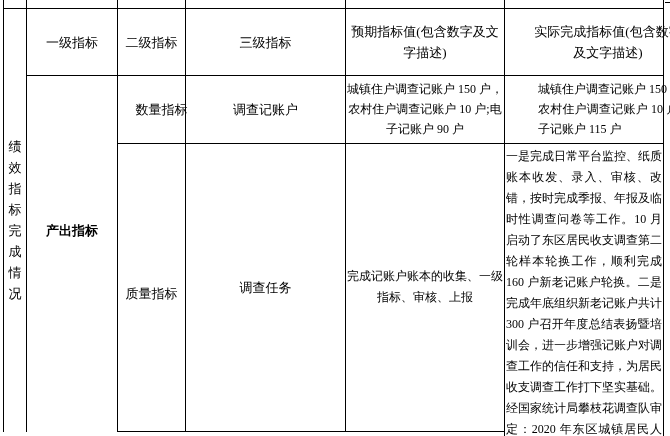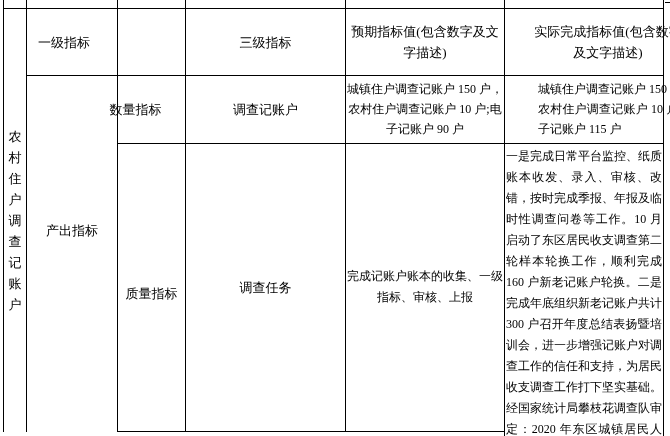--- a/index.html
+++ b/index.html
@@ -43,41 +43,44 @@
   <div class="ln" style="left:504px;top:0;width:1px;height:436px;"></div>
   <div class="ln" style="left:663px;top:0;width:1px;height:436px;"></div>
 
   <div class="ln" style="left:3px;top:8px;width:661px;height:1px;"></div>
   <div class="ln" style="left:26px;top:75px;width:638px;height:1px;"></div>
   <div class="ln" style="left:117px;top:143px;width:547px;height:1px;"></div>
   <div class="ln" style="left:117px;top:431px;width:388px;height:1px;"></div>
   <div class="ln" style="left:665px;top:2px;width:5px;height:1px;"></div>
 
   <div class="cell vertical" style="left:4px;top:8px;width:22px;height:424px;">
-    <div class="inner">农村住户调查记账户</div>
+    <div class="inner">绩效指标完成情况</div>
   </div>
 
-  <div class="cell" style="left:19px;top:9px;width:90px;height:66px;">
+  <div class="cell" style="left:27px;top:9px;width:90px;height:66px;">
     <div class="inner">一级指标</div>
+  </div>
+  <div class="cell" style="left:118px;top:9px;width:67px;height:66px;">
+    <div class="inner">二级指标</div>
   </div>
   <div class="cell" style="left:347px;top:9px;width:156px;height:66px;">
     <div class="inner">预期指标值(包含数字及文字描述)</div>
   </div>
   <div class="cell" style="left:186px;top:9px;width:159px;height:66px;">
     <div class="inner">三级指标</div>
   </div>
   <div class="cell" style="left:506px;top:9px;width:156px;height:66px;margin-left:24px;">
     <div class="inner">实际完成指标值(包含数字及文字描述)</div>
   </div>
 
-  <div class="cell" style="left:27px;top:75px;width:90px;height:310px;">
+  <div class="cell" style="left:27px;top:75px;width:90px;height:310px;font-weight:bold;">
     <div class="inner">产出指标</div>
   </div>
 
-  <div class="cell" style="left:102px;top:75px;width:67px;height:68px;align-items:center;">
+  <div class="cell" style="left:128px;top:75px;width:67px;height:68px;align-items:center;">
     <div class="inner">数量指标</div>
   </div>
   <div class="cell" style="left:186px;top:75px;width:159px;height:68px;">
     <div class="inner">调查记账户</div>
   </div>
   <div class="cell small" style="left:347px;top:75px;width:156px;height:68px;line-height:20px;text-align:center;">
     <div class="inner">城镇住户调查记账户 150 户，农村住户调查记账户 10 户;电子记账户 90 户</div>
   </div>
   <div class="cell small just" style="left:506px;top:75px;width:156px;height:68px;line-height:20px;padding-left:32px;">
     <div class="inner">城镇住户调查记账户 150 户，农村住户调查记账户 10 户;电子记账户 115 户</div>

